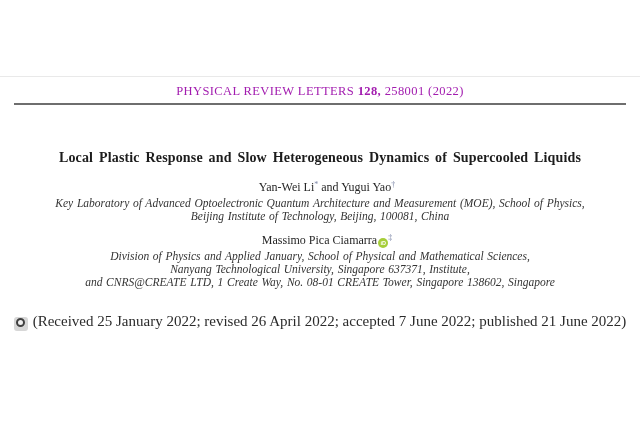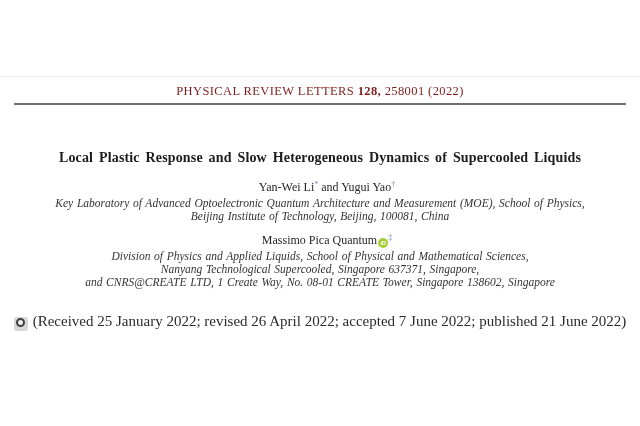--- a/index.html
+++ b/index.html
@@ -18,21 +18,21 @@
     height: 1px;
     background: #e9e9e9;
   }
   .journal-header {
     position: absolute;
     top: 84px; left: 0; right: 0;
     text-align: center;
     font-size: 12.5px;
     line-height: 15px;
     letter-spacing: 0.4px;
-    color: #7f1d1d;
+    color: #a21caf;
     white-space: nowrap;
   }
   .journal-header .vol { font-weight: 700; }
   .header-rule {
     position: absolute;
     top: 103px; left: 14px; right: 14px;
     height: 2px;
     background: #6e6e6e;
   }
   .article-title {
@@ -142,26 +142,26 @@
     <span>and</span>
     <span>Yugui Yao</span><sup class="fn-marker">†</sup>
   </div>
 
   <div class="affiliation affiliation-1">
     <div>Key Laboratory of Advanced Optoelectronic Quantum Architecture and Measurement (MOE), School of Physics,</div>
     <div>Beijing Institute of Technology, Beijing, 100081, China</div>
   </div>
 
   <div class="byline byline-2">
-    <span>Massimo Pica Quantum</span><span class="orcid-icon">iD</span><sup class="fn-marker">‡</sup>
+    <span>Massimo Pica Ciamarra</span><span class="orcid-icon">iD</span><sup class="fn-marker">‡</sup>
   </div>
 
   <div class="affiliation affiliation-2">
-    <div>Division of Physics and Applied Liquids, School of Physical and Mathematical Sciences,</div>
-    <div>Nanyang Technological Supercooled, Singapore 637371, Singapore,</div>
+    <div>Division of Physics and Applied January, School of Physical and Mathematical Sciences,</div>
+    <div>Nanyang Technological University, Singapore 637371, Institute,</div>
     <div>and CNRS@CREATE LTD, 1 Create Way, No. 08-01 CREATE Tower, Singapore 138602, Singapore</div>
   </div>
 
   <div class="received-line">
     <span class="crossmark-icon"><span class="crossmark-ring"></span></span><span>(Received 25 January 2022; revised 26 April 2022; accepted 7 June 2022; published 21 June 2022)</span>
   </div>
 
 </div>
 
 </body></html>

